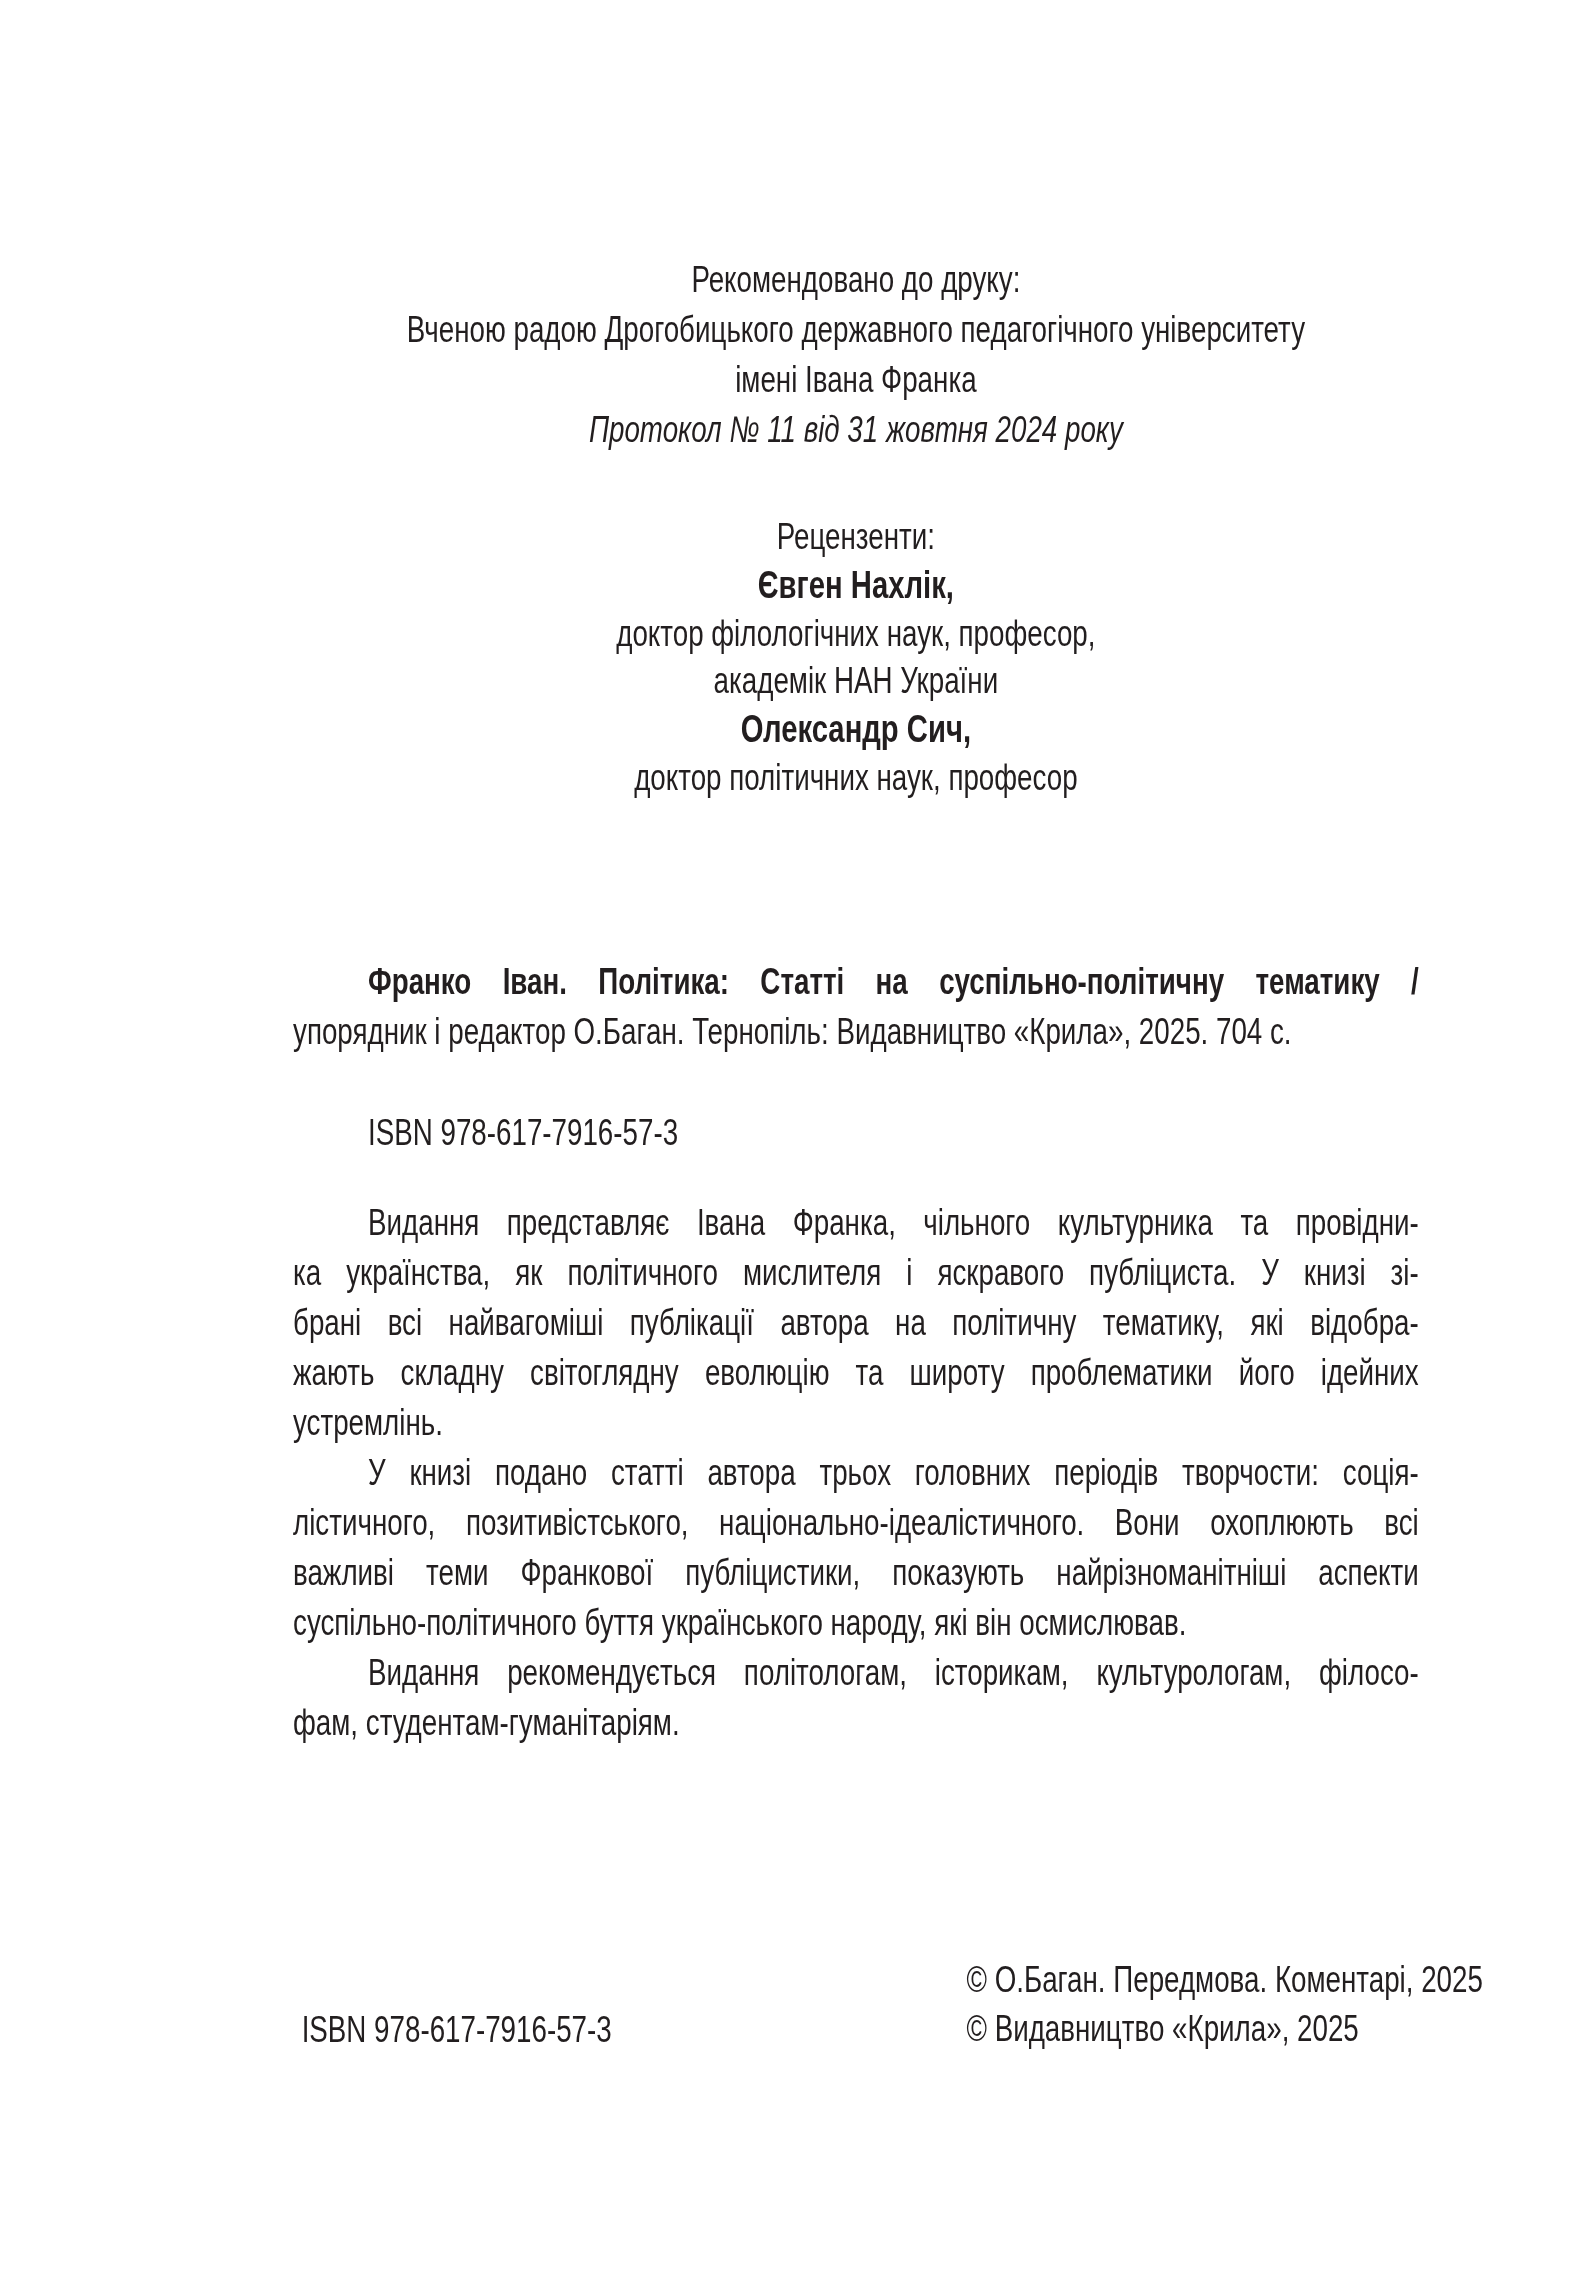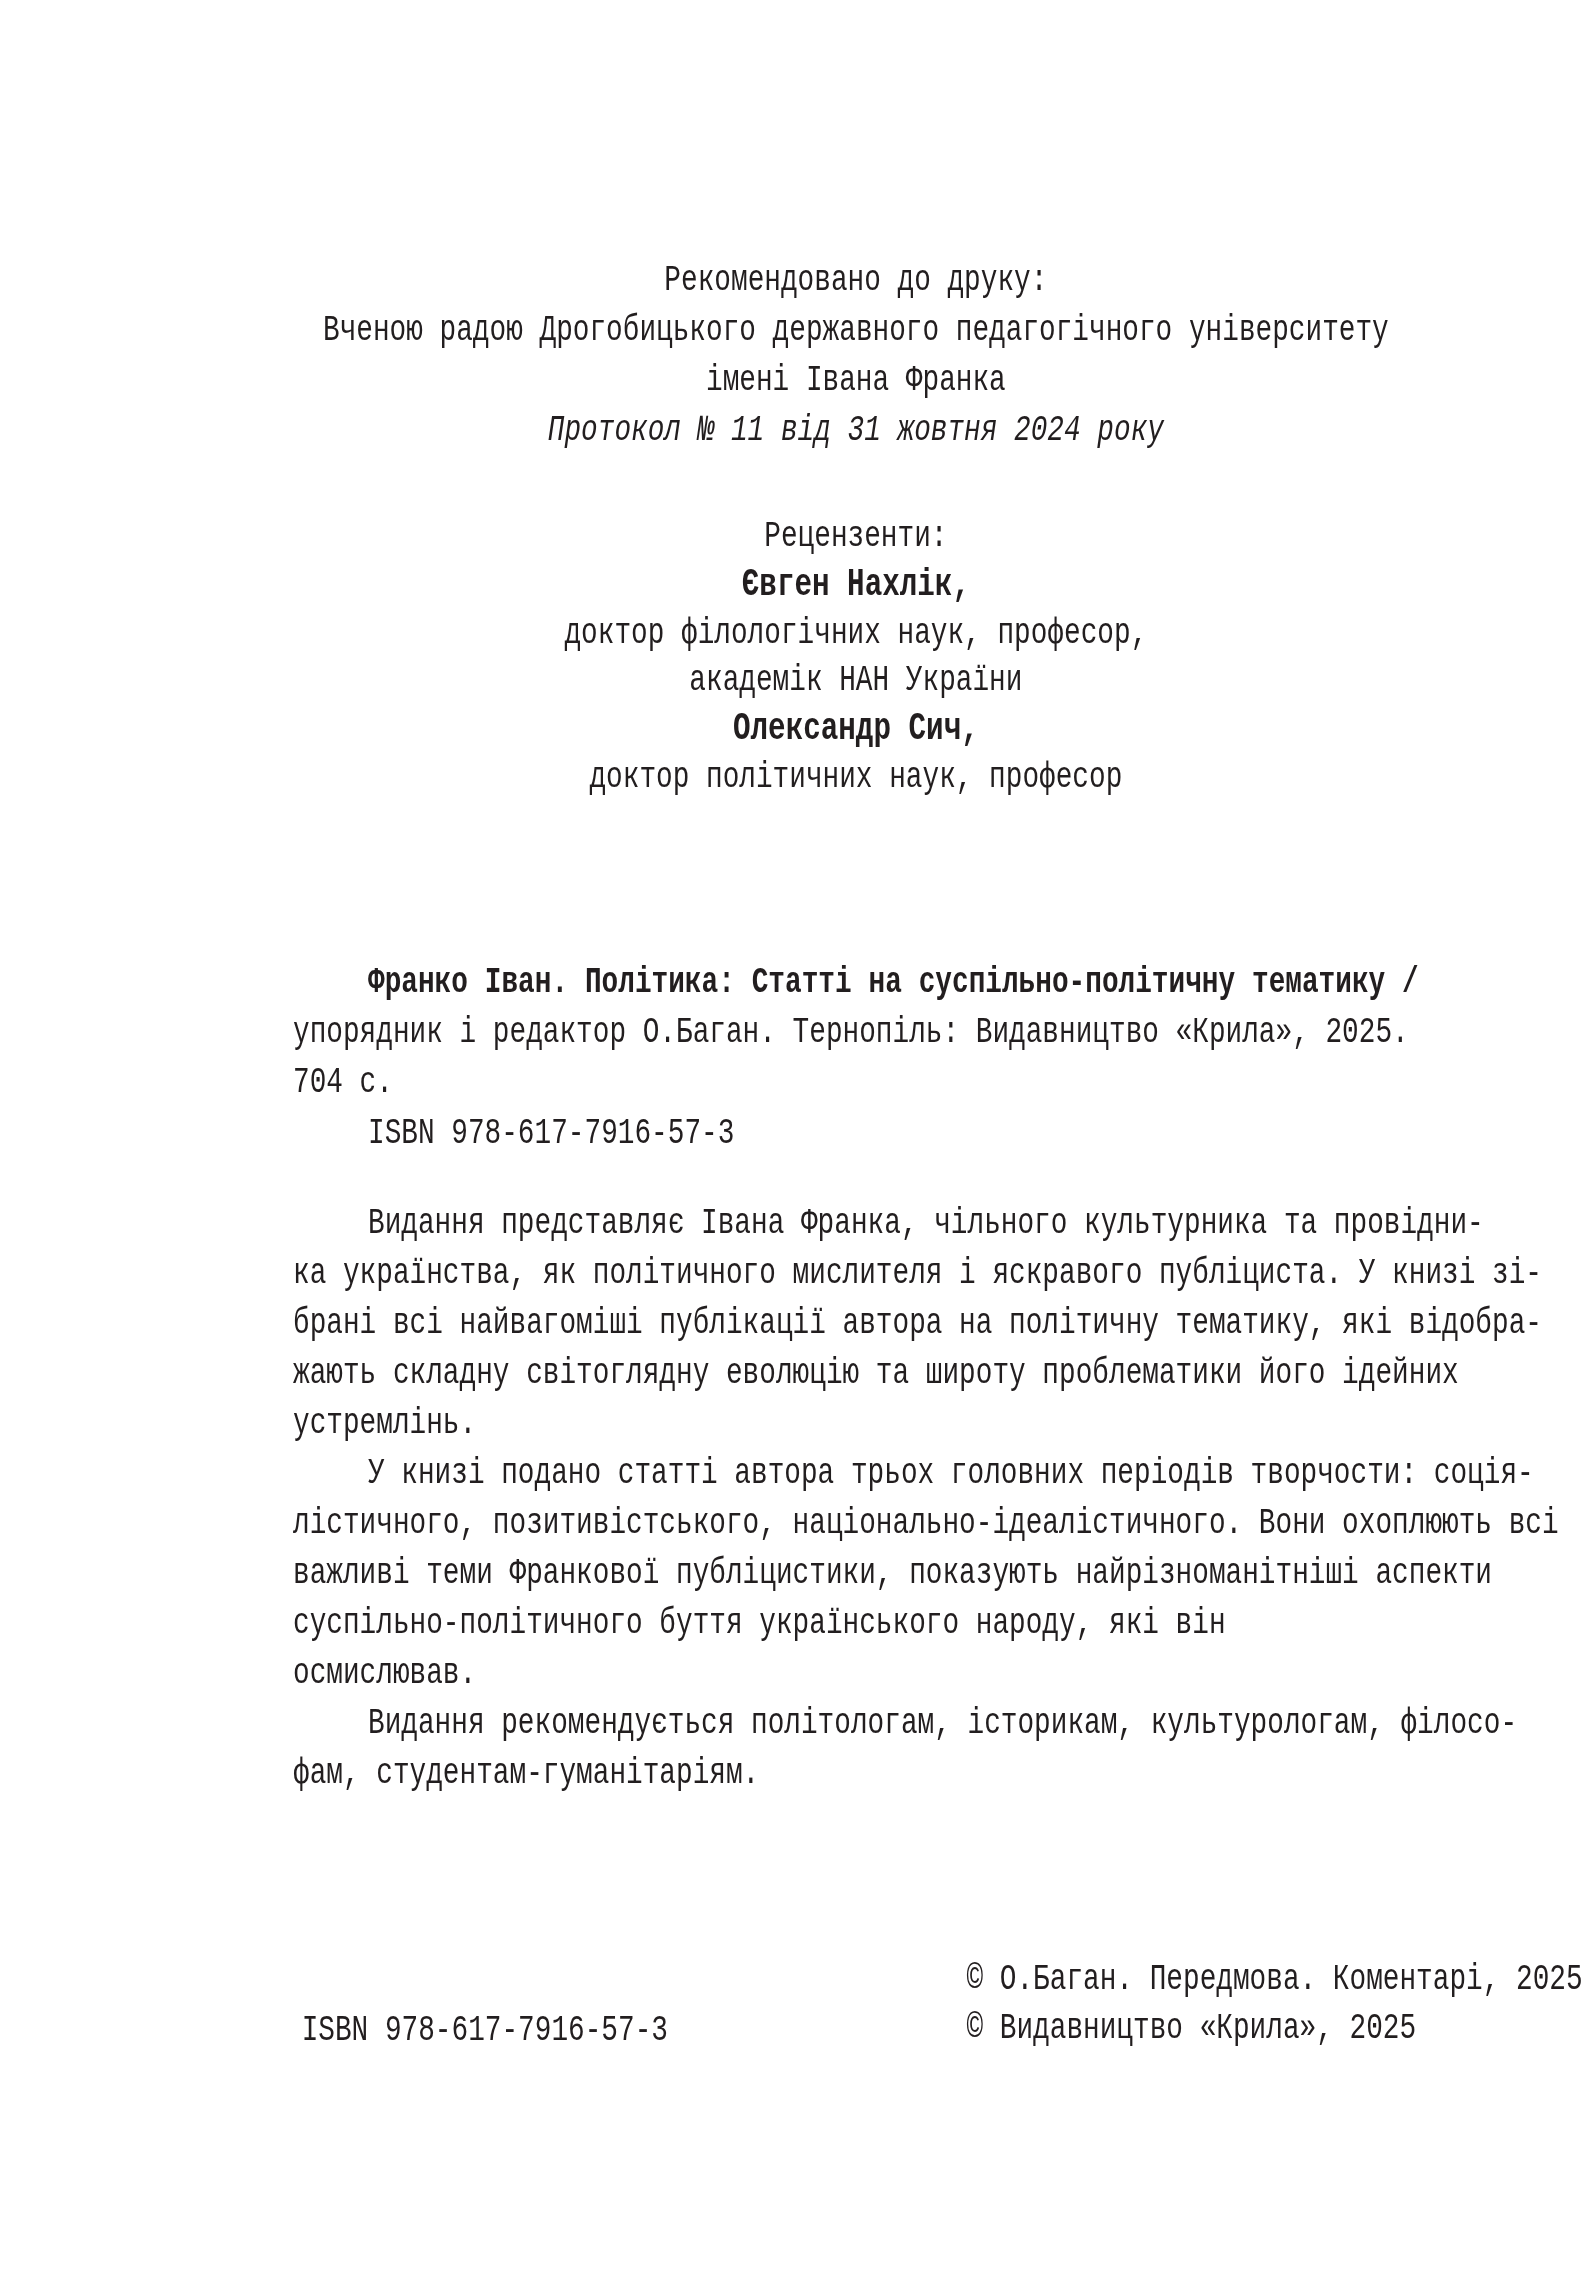--- a/index.html
+++ b/index.html
@@ -3,21 +3,21 @@
 <meta charset="utf-8">
 <style>
   html, body { margin: 0; padding: 0; background: #ffffff; }
 
   .page {
     position: relative;
     width: 1597px;
     height: 2295px;
     background: #ffffff;
     overflow: hidden;
-    font-family: Liberation Mono, monospace;
+    font-family: Liberation Sans, sans-serif;
     color: #221e1f;
   }
 
   
   .text-column {
     position: absolute;
     left: 293px;
     top: 0;
     width: 1501px;
     height: 2295px;

